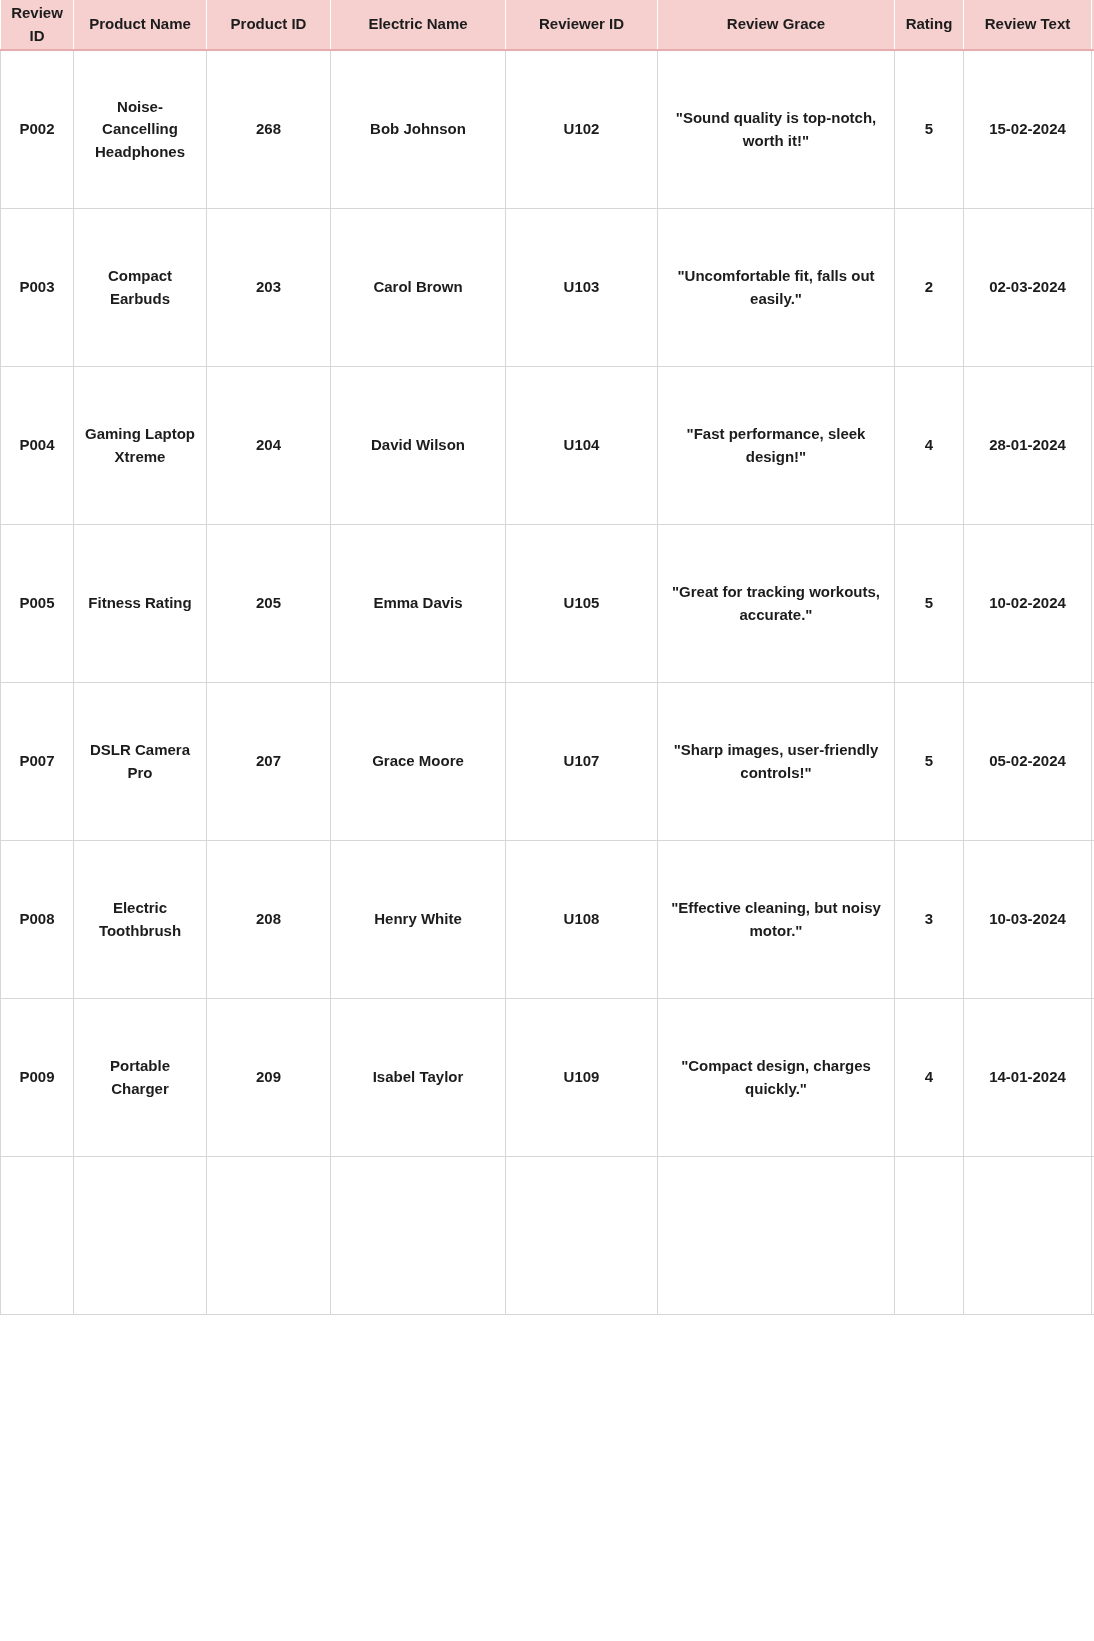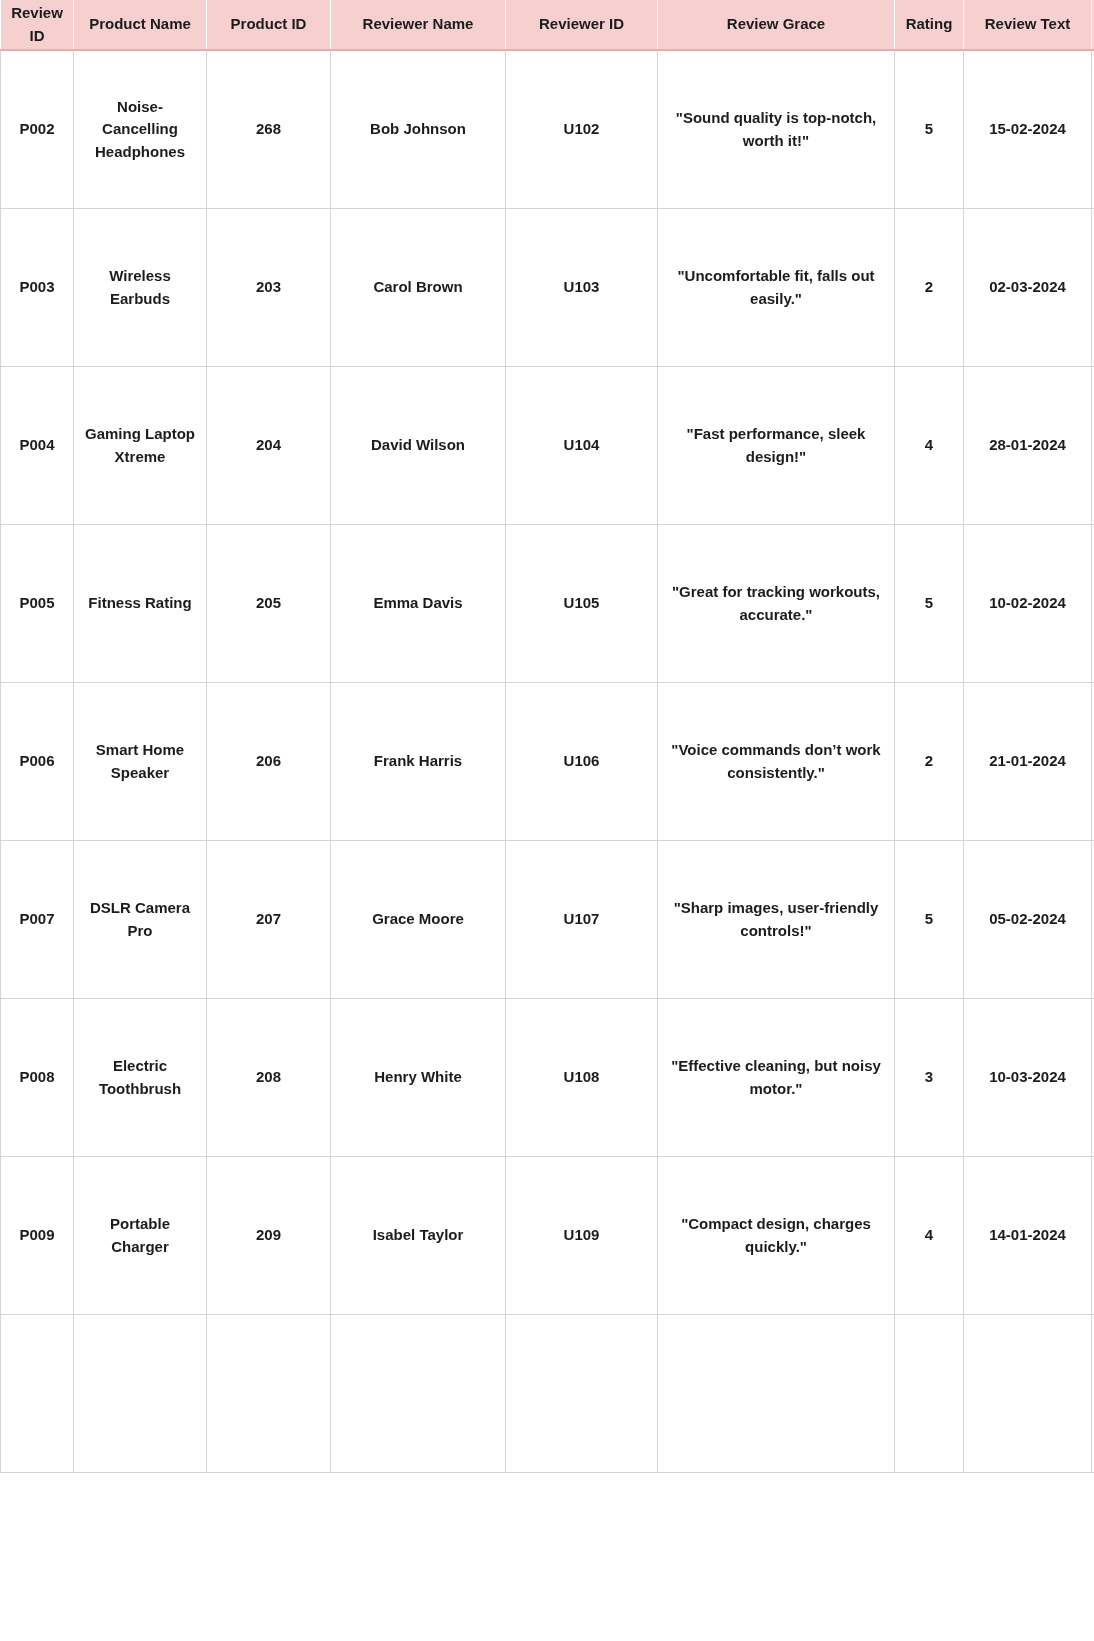--- a/index.html
+++ b/index.html
@@ -64,21 +64,21 @@
         <col class="c5">
         <col class="c6">
         <col class="c7">
         <col class="c8">
     </colgroup>
     <thead>
       <tr>
         <th>Review ID</th>
         <th>Product Name</th>
         <th>Product ID</th>
-        <th>Reviewer Name</th>
+        <th>Electric Name</th>
         <th>Reviewer ID</th>
         <th>Review Grace</th>
         <th>Rating</th>
         <th>Review Text</th>
         <th class="sliver"></th>
       </tr>
     </thead>
     <tbody>
         <tr>
           <td class="col0">P002</td>
@@ -86,21 +86,21 @@
           <td class="col2">268</td>
           <td class="col3">Bob Johnson</td>
           <td class="col4">U102</td>
           <td class="col5">"Sound quality is top-notch, worth it!"</td>
           <td class="col6">5</td>
           <td class="col7">15-02-2024</td>
           <td class="sliver"></td>
         </tr>
         <tr>
           <td class="col0">P003</td>
-          <td class="col1">Wireless Earbuds</td>
+          <td class="col1">Compact Earbuds</td>
           <td class="col2">203</td>
           <td class="col3">Carol Brown</td>
           <td class="col4">U103</td>
           <td class="col5">"Uncomfortable fit, falls out easily."</td>
           <td class="col6">2</td>
           <td class="col7">02-03-2024</td>
           <td class="sliver"></td>
         </tr>
         <tr>
           <td class="col0">P004</td>
@@ -115,31 +115,20 @@
         </tr>
         <tr>
           <td class="col0">P005</td>
           <td class="col1">Fitness Rating</td>
           <td class="col2">205</td>
           <td class="col3">Emma Davis</td>
           <td class="col4">U105</td>
           <td class="col5">"Great for tracking workouts, accurate."</td>
           <td class="col6">5</td>
           <td class="col7">10-02-2024</td>
-          <td class="sliver"></td>
-        </tr>
-        <tr>
-          <td class="col0">P006</td>
-          <td class="col1">Smart Home Speaker</td>
-          <td class="col2">206</td>
-          <td class="col3">Frank Harris</td>
-          <td class="col4">U106</td>
-          <td class="col5">"Voice commands don’t work consistently."</td>
-          <td class="col6">2</td>
-          <td class="col7">21-01-2024</td>
           <td class="sliver"></td>
         </tr>
         <tr>
           <td class="col0">P007</td>
           <td class="col1">DSLR Camera Pro</td>
           <td class="col2">207</td>
           <td class="col3">Grace Moore</td>
           <td class="col4">U107</td>
           <td class="col5">"Sharp images, user-friendly controls!"</td>
           <td class="col6">5</td>

